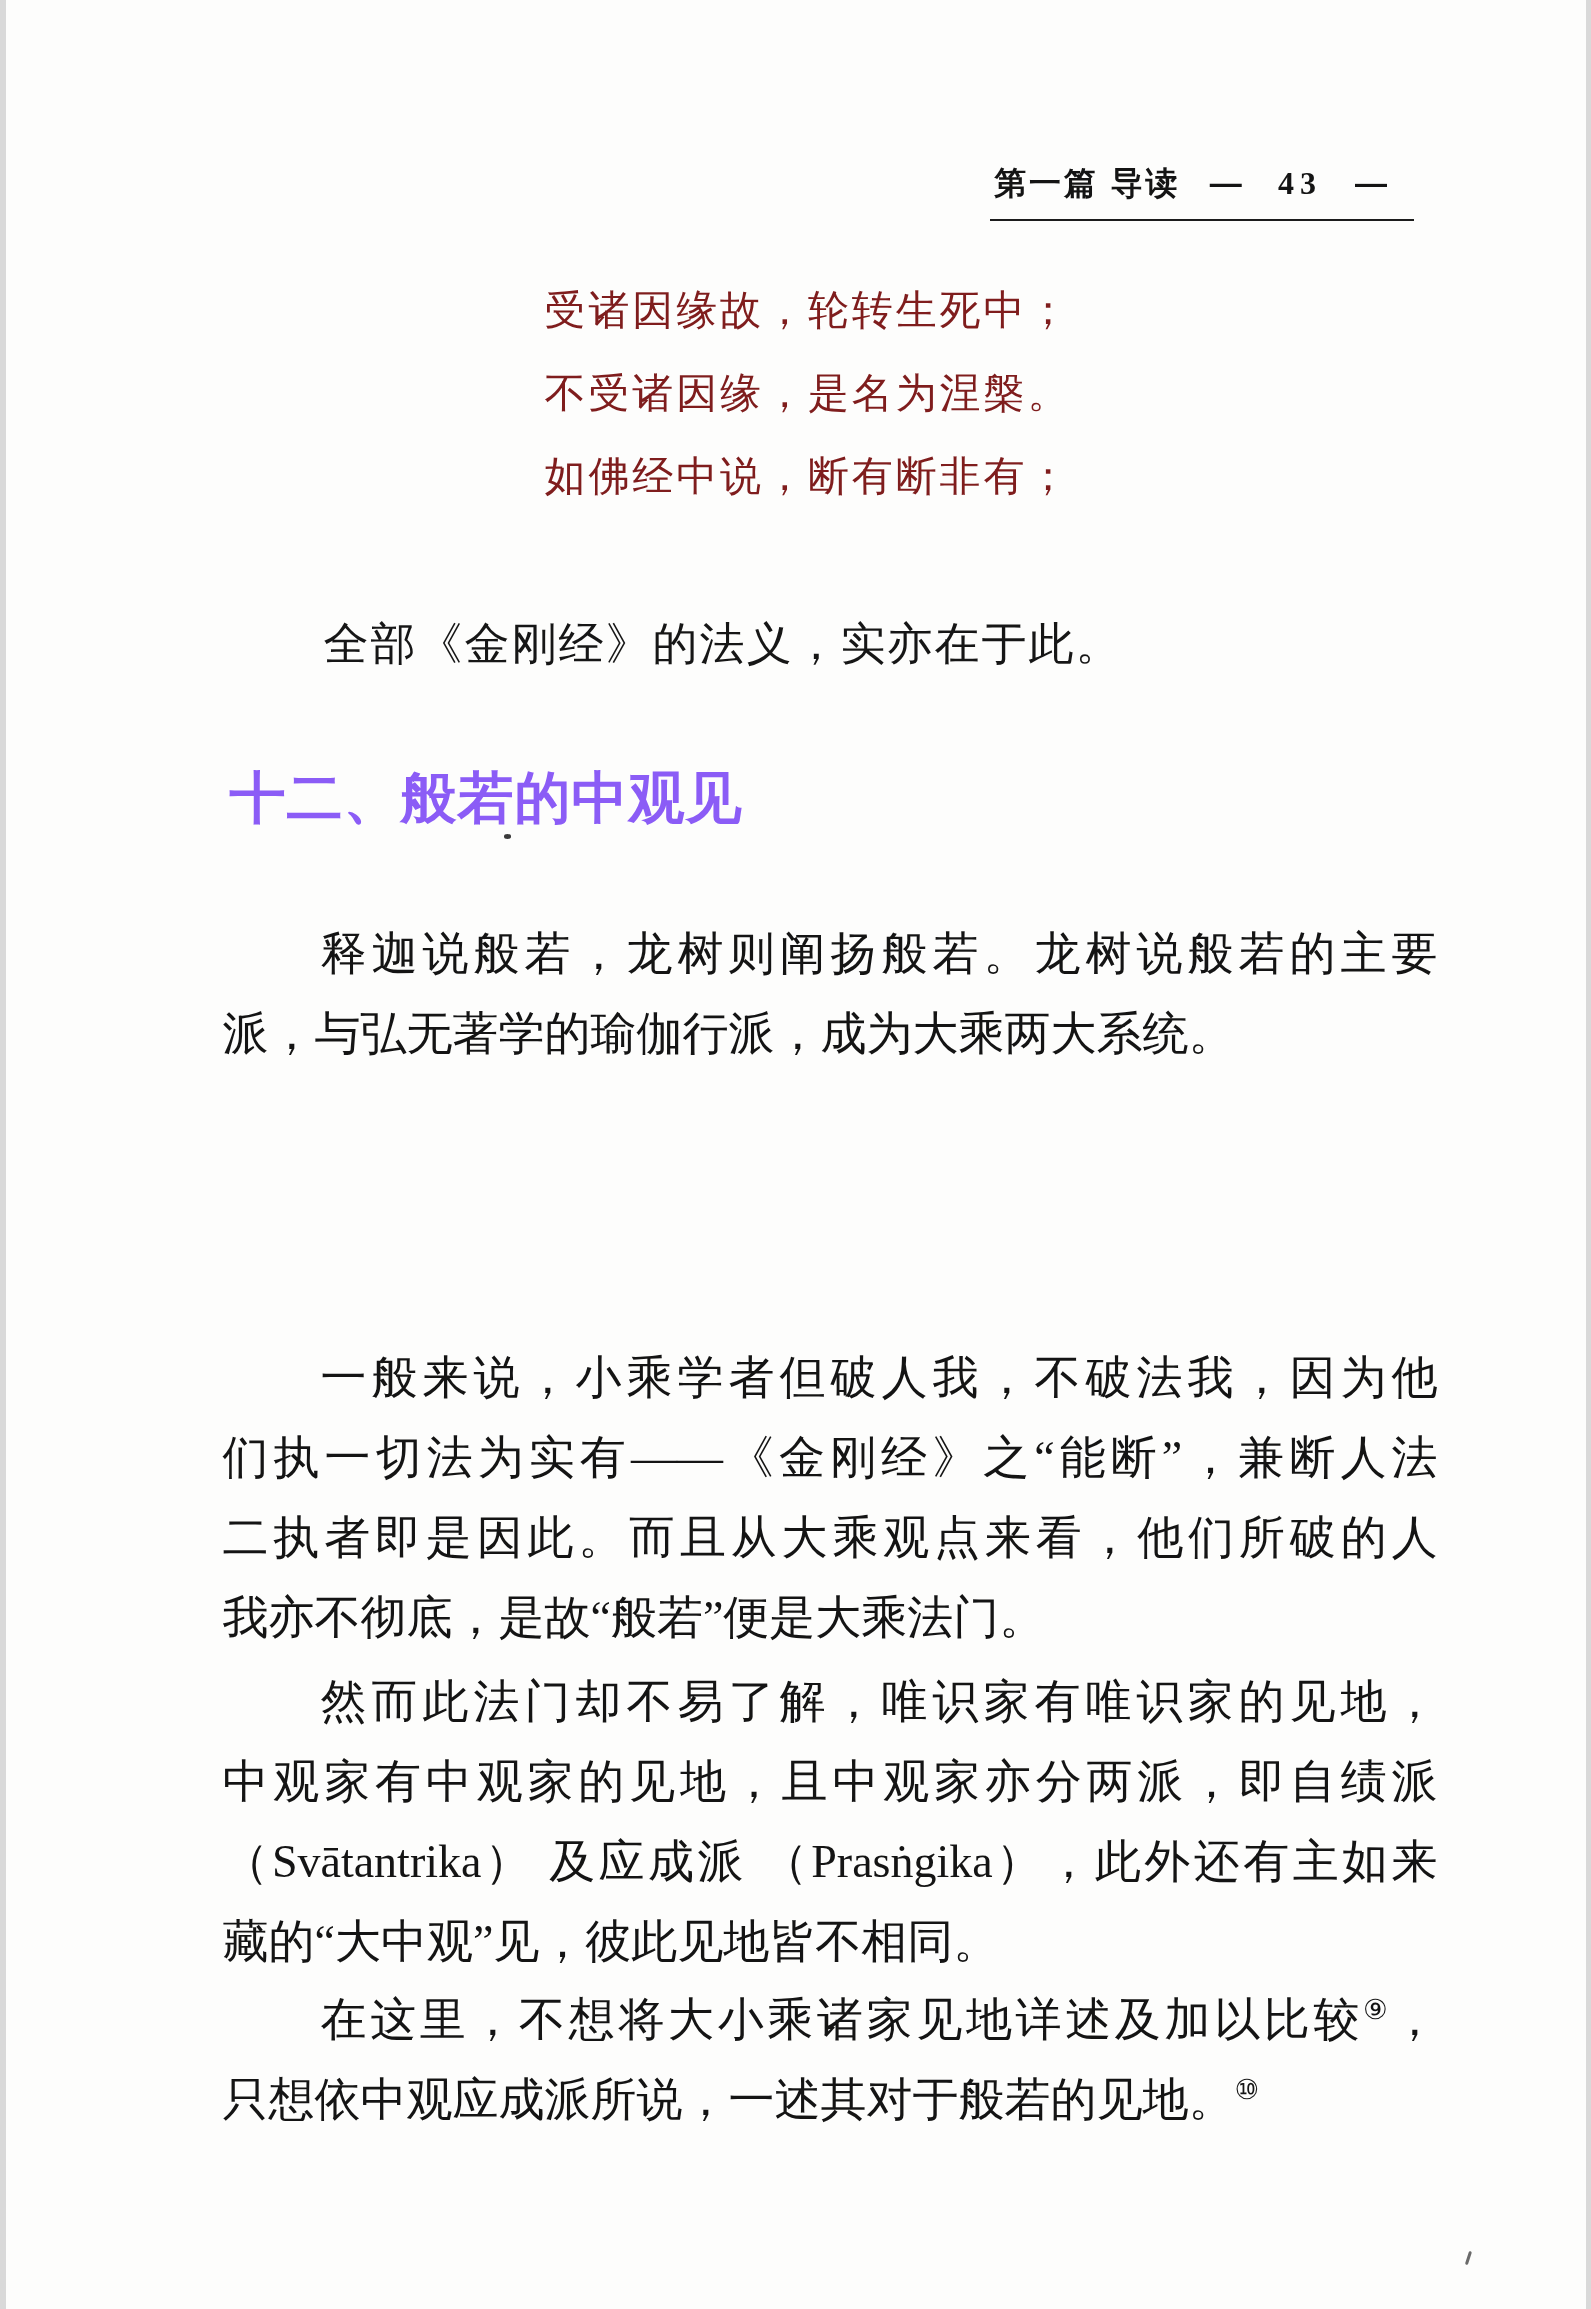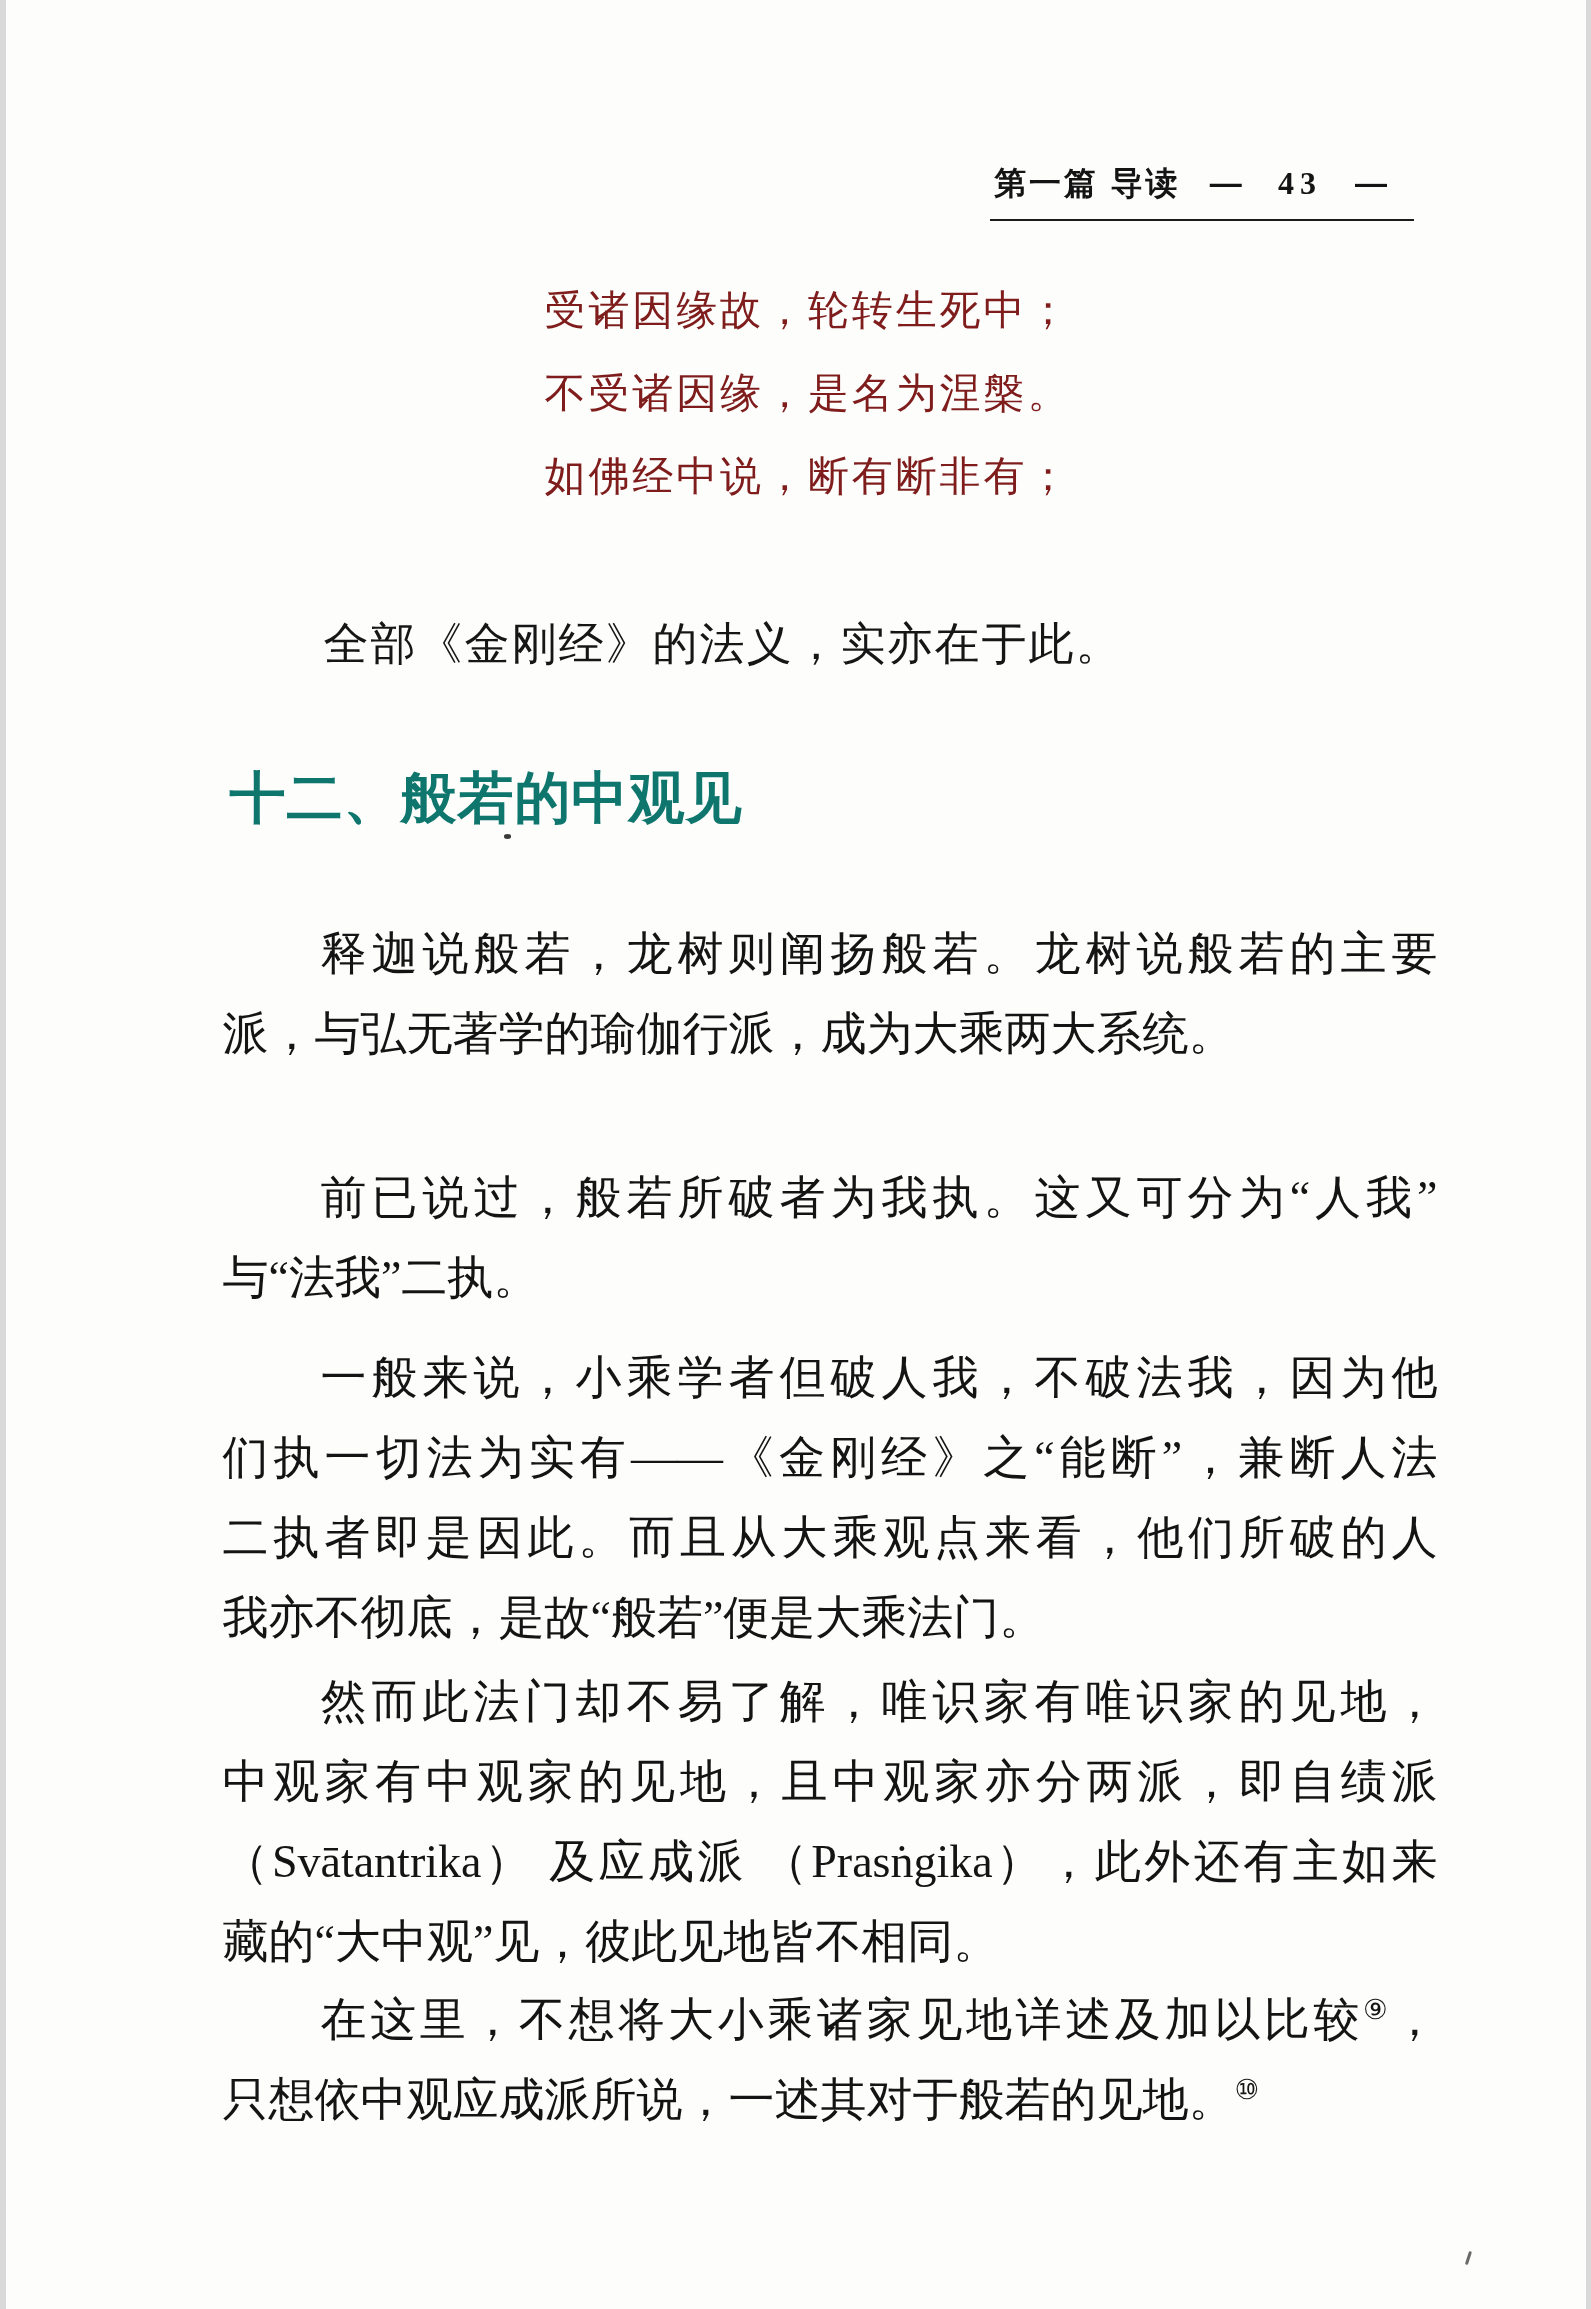--- a/index.html
+++ b/index.html
@@ -41,21 +41,21 @@
     text-indent:101px;
     letter-spacing:2px;
     white-space:nowrap;
   }
 
   
   .section-heading{
     position:absolute;left:224px;top:761px;
     font-family:"Liberation Sans","DejaVu Sans",sans-serif;
     font-weight:bold;font-size:56px;letter-spacing:1px;
-    color:#0f766e;
+    color:#8b5cf6;
     white-space:nowrap;
   }
 
   
   .para{
     position:absolute;left:217px;width:1215px;
     font-size:46px;line-height:80px;
     color:#141414;
   }
   .para.p1{top:914px;}
@@ -105,24 +105,20 @@
   <div class="closing-line">全部《金刚经》的法义，实亦在于此。</div>
 
   <div class="section-heading">十二、般若的中观见</div>
   <div class="artifact-dot"></div>
 
   <div class="para p1">
     <div class="line indent">释迦说般若，龙树则阐扬般若。龙树说般若的主要</div>
     <div class="line last">派，与弘无著学的瑜伽行派，成为大乘两大系统。</div>
   </div>
 
-  <div class="para p2">
-    <div class="line indent">前已说过，般若所破者为我执。这又可分为“人我”</div>
-    <div class="line last">与“法我”二执。</div>
-  </div>
 
   <div class="para p3">
     <div class="line indent">一般来说，小乘学者但破人我，不破法我，因为他</div>
     <div class="line">们执一切法为实有——《金刚经》之“能断”，兼断人法</div>
     <div class="line">二执者即是因此。而且从大乘观点来看，他们所破的人</div>
     <div class="line last">我亦不彻底，是故“般若”便是大乘法门。</div>
   </div>
 
   <div class="para p4">
     <div class="line indent">然而此法门却不易了解，唯识家有唯识家的见地，</div>

